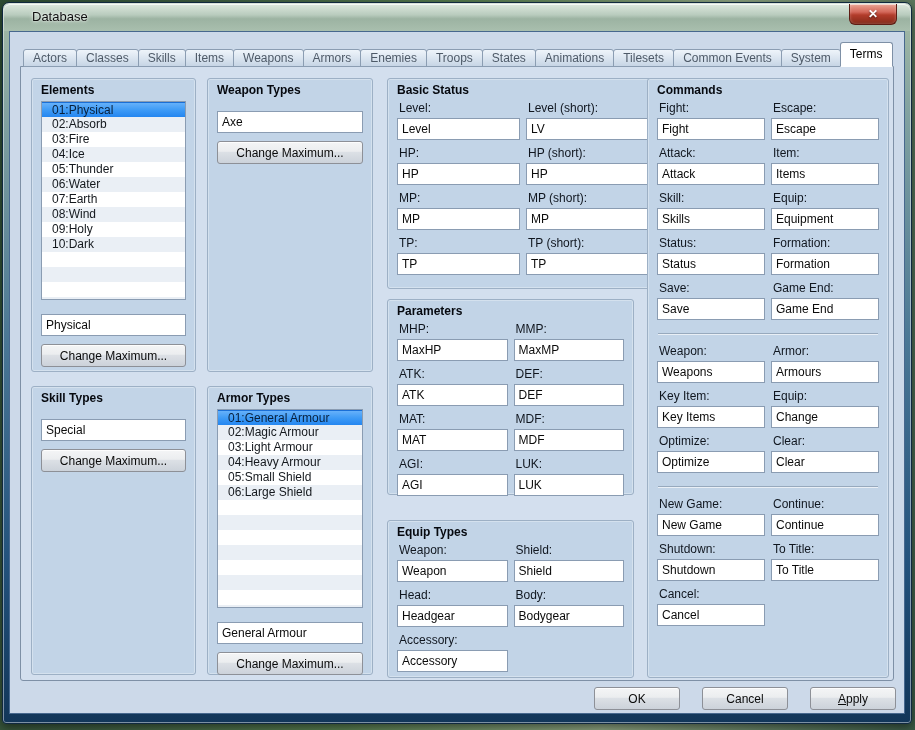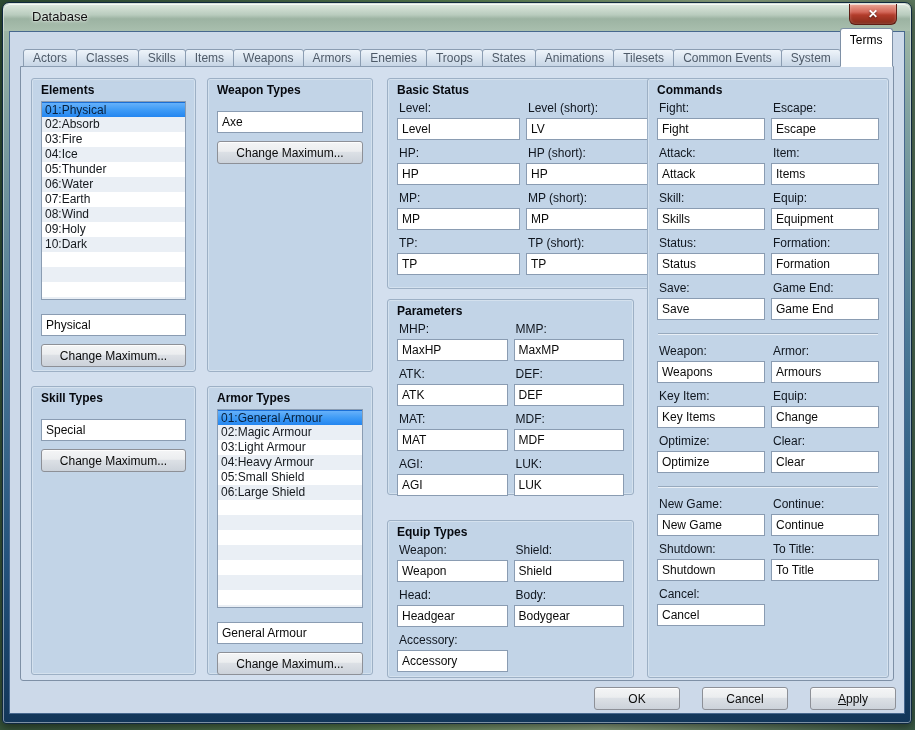--- a/index.html
+++ b/index.html
@@ -42,40 +42,40 @@
   }
   
   .tabs { position:absolute; left:13px; top:10px; height:25px; z-index:3; display:flex; align-items:flex-end; }
   .tab {
     height:18px; padding:0 9px; margin-right:-1px;
     border:1px solid #8b9db2; border-radius:3px 3px 0 0;
     background:linear-gradient(180deg,#eef4fa 0%,#dbe5f0 50%,#c7d5e5 100%);
     font-size:12px; color:#4e5a68; line-height:17px; cursor:pointer; white-space:nowrap;
   }
   .tab.active {
-    height:39px; background:#ffffff; color:#000; line-height:22px;
+    height:25px; background:#ffffff; color:#000; line-height:22px;
     border-color:#7e90a6; border-bottom:1px solid #fff; position:relative; z-index:4;
   }
   .panel {
     position:absolute; left:10px; right:10px; top:34px; bottom:32px;
     background:#d3dfee; border:1px solid #7e90a6; border-radius:0 0 3px 3px; z-index:1;
   }
   
   .group {
     position:absolute; background:#c2d4e7; border:1px solid #9db0c5; border-radius:3px;
     box-shadow:inset 0 0 0 1px rgba(255,255,255,.3); padding:3px 9px 6px 9px;
   }
   .gtitle { font-size:12px; font-weight:bold; color:#06090f; margin:1px 0 4px 0; }
   
   .list {
     height:199px; border:1px solid #8a9cb2; background:#fff;
     background-image:repeating-linear-gradient(to bottom,#ffffff 0 15px,#eaeff5 15px 30px);
     overflow:hidden; cursor:default;
   }
-  .lrow { height:15px; line-height:15px; font-size:12px; color:#14181d; padding-left:3px; white-space:nowrap; }
+  .lrow { height:15px; line-height:15px; font-size:12px; color:#14181d; padding-left:10px; white-space:nowrap; }
   .lrow.sel {
     background:linear-gradient(180deg,#66b1fa 0%,#3e9bf6 50%,#2486f0 100%);
     border-top:1px solid #1a6fd6; height:15px; line-height:14px; color:#08203c;
   }
   .tfield {
     display:block; width:100%; height:22px; border:1px solid #8a9cb2; background:#fff;
     font-family:"Liberation Sans",sans-serif; font-size:12px; color:#0b0b0b; padding:0 4px;
   }
   .list-group .tfield { margin-top:14px; }
   .btn {

